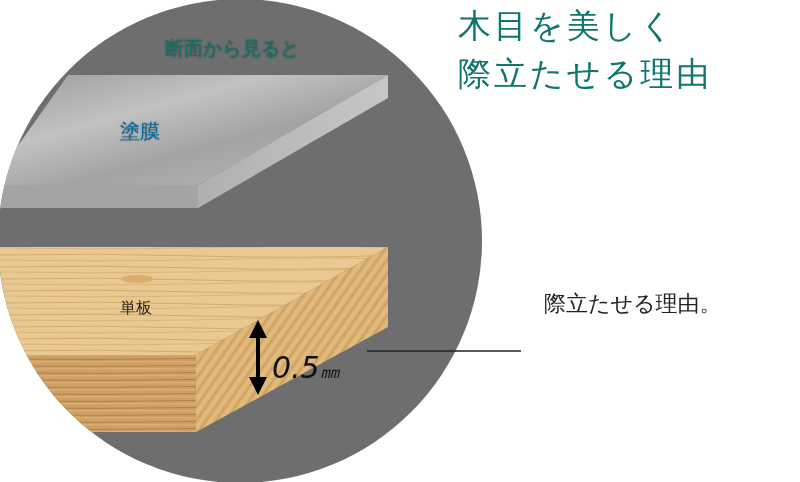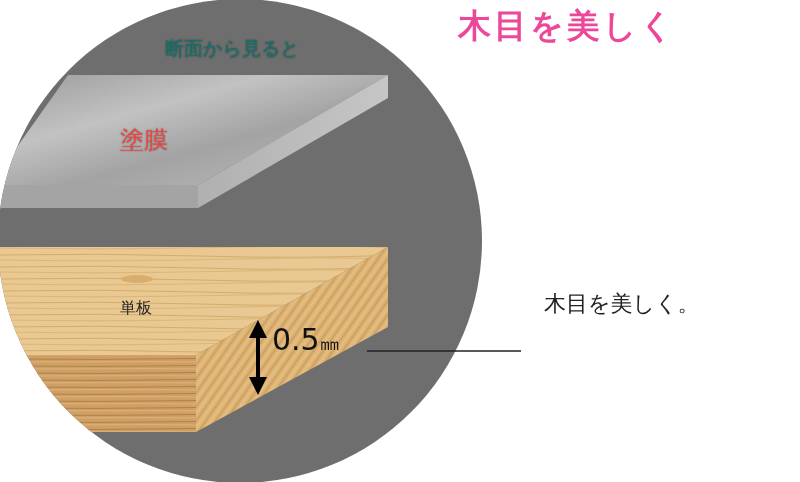--- a/index.html
+++ b/index.html
@@ -1,24 +1,24 @@
 <!DOCTYPE html>
 <html><head>
 <meta charset="utf-8">
 <style>
   html, body { margin:0; padding:0; background:#ffffff; }
   body { width:800px; height:482px; position:relative; overflow:hidden; font-family:"DejaVu Sans", sans-serif; }
   .diagram { position:absolute; left:0; top:0; width:800px; height:482px; }
-  .title { position:absolute; left:458px; top:2px; font-size:33px; line-height:48px; color:#ec4899; letter-spacing:3px; font-weight:700; margin:0; }
+  .title { position:absolute; left:458px; top:2px; font-size:33px; line-height:48px; color:#0f766e; letter-spacing:3px; font-weight:400; margin:0; }
   .title span { display:block; }
   .lbl { position:absolute; color:#fff; font-size:19px; }
   .lbl-view { left:165px; top:36px; font-size:19px; color:#0f766e; text-shadow:0 0 2px #333; }
-  .lbl-coat { left:120px; top:124px; font-size:24px; color:#ef4444; text-shadow:0 0 2px #666; }
+  .lbl-coat { left:120px; top:118px; font-size:20px; color:#0369a1; text-shadow:0 0 2px #666; }
   .lbl-veneer { left:120px; top:298px; font-size:16px; color:#222; }
-  .dim { position:absolute; left:272px; top:320px; font-size:30px; color:#111; line-height:40px; letter-spacing:0px; }
+  .dim { position:absolute; left:272px; top:348px; font-size:30px; color:#111; line-height:40px; letter-spacing:0px;font-style:italic; }
   .dim small { font-size:20px; }
   .desc { position:absolute; left:544px; top:283px; font-size:22px; color:#222; line-height:41px; }
   .desc .line { display:block; white-space:nowrap; }
   .u1 { text-decoration:underline; text-decoration-thickness:1.5px; text-underline-offset:9px; }
 </style>
 </head>
 <body>
 
 <svg class="diagram" width="800" height="482" viewBox="0 0 800 482" xmlns="http://www.w3.org/2000/svg">
   <defs>
@@ -70,25 +70,26 @@
     <line x1="258" y1="330" x2="258" y2="384" stroke="#000" stroke-width="4"></line>
     <polygon points="258,320 249,338 267,338" fill="#000"></polygon>
     <polygon points="258,395 249,377 267,377" fill="#000"></polygon>
   </g>
 
   <line x1="367" y1="351" x2="521" y2="351" stroke="#222" stroke-width="1.6"></line>
 </svg>
 
 <h1 class="title">
   <span>木目を美しく</span>
+  <span>際立たせる理由</span>
 </h1>
 
 <div class="lbl lbl-view">断面から見ると</div>
 <div class="lbl lbl-coat">塗膜</div>
 <div class="lbl lbl-veneer">単板</div>
 
 <div class="dim">
   <span>0.5</span><small>㎜</small>
 </div>
 
 <div class="desc">
-  <span class="line">木目を美しく。</span>
+  <span class="line">際立たせる理由。</span>
 </div>
 
 </body></html>

